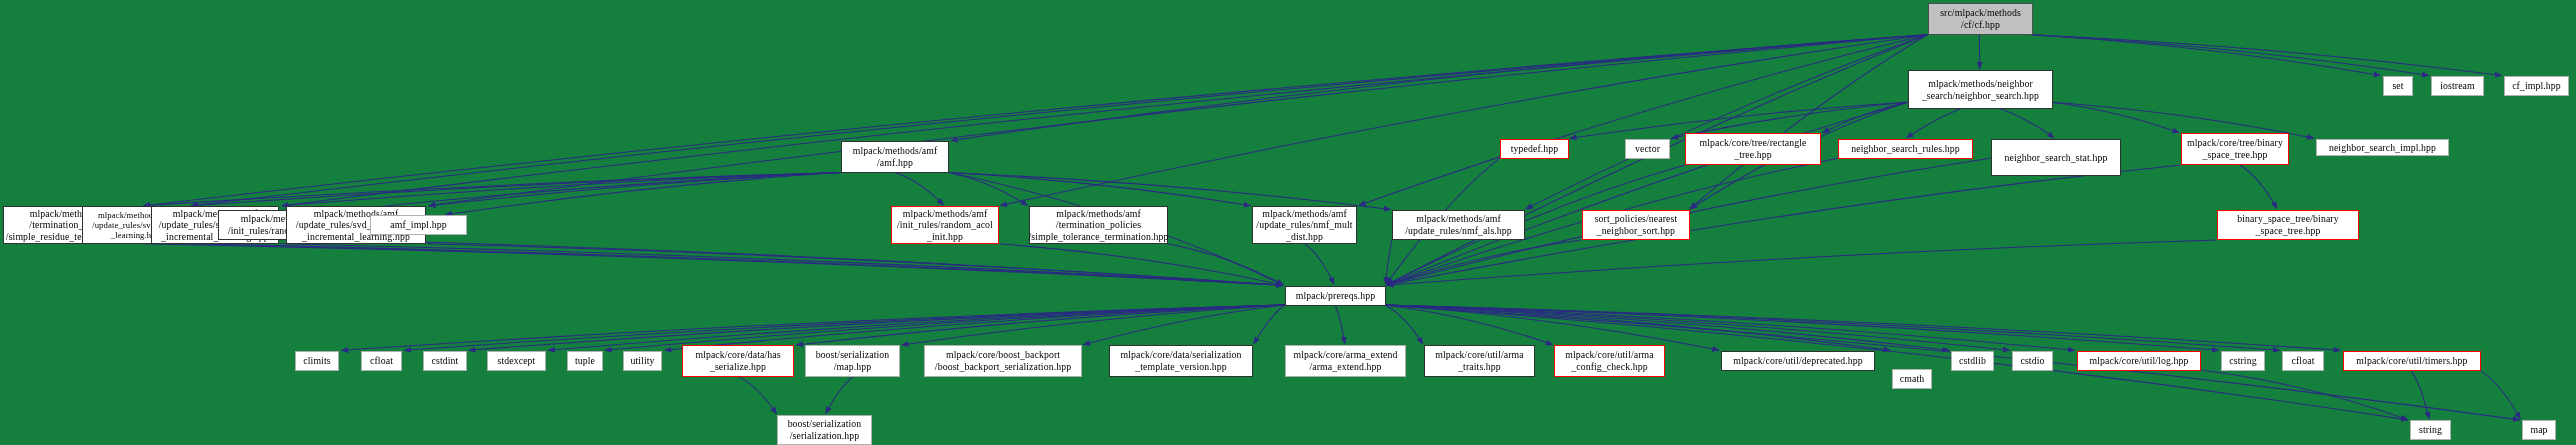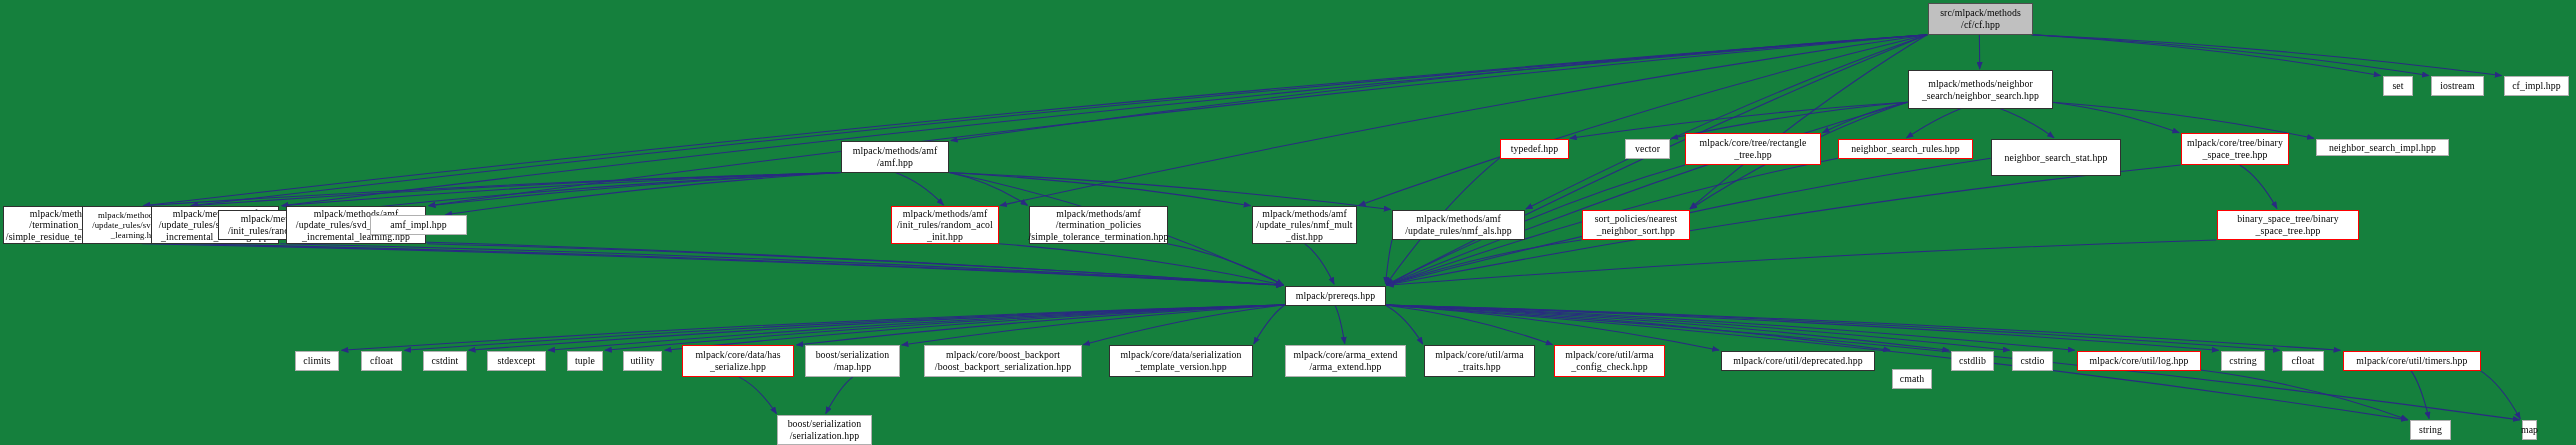--- a/index.html
+++ b/index.html
@@ -181,16 +181,16 @@
       <div class="node plain" style="left: 1892px; top: 369px; width: 40px; height: 19.7px; font-size: 9.8px;">cmath</div>
       <div class="node plain" style="left: 1951px; top: 351px; width: 43px; height: 19.7px; font-size: 9.8px;">cstdlib</div>
       <div class="node plain" style="left: 2012px; top: 351px; width: 41px; height: 19.7px; font-size: 9.8px;">cstdio</div>
       <div class="node red" style="left: 2077px; top: 351px; width: 124px; height: 19.7px; font-size: 9.8px;">mlpack/core/util/log.hpp</div>
       <div class="node plain" style="left: 2221px; top: 351px; width: 44px; height: 19.7px; font-size: 9.8px;">cstring</div>
       <div class="node plain" style="left: 2282px; top: 351px; width: 42px; height: 19.7px; font-size: 9.8px;">cfloat</div>
       <div class="node red" style="left: 2343px; top: 351px; width: 138px; height: 19.7px; font-size: 9.8px;">mlpack/core/util/timers.hpp</div>
       <div class="node plain" style="left: 777px; top: 415px; width: 95px; height: 30px;">boost/serialization
 /serialization.hpp</div>
       <div class="node plain" style="left: 2410px; top: 420px; width: 41px; height: 19.7px; font-size: 9.8px;">string</div>
-      <div class="node plain" style="left: 2522px; top: 420px; width: 15px; height: 19.7px; font-size: 9.8px;">map</div>
+      <div class="node plain" style="left: 2522px; top: 420px; width: 34px; height: 19.7px; font-size: 9.8px;">map</div>
     </div>
 </div>
 
 
 </body></html>

